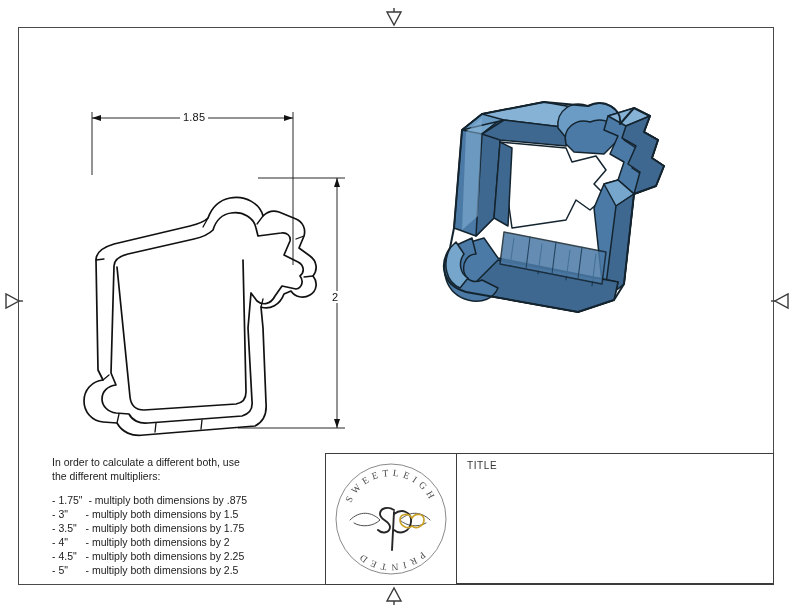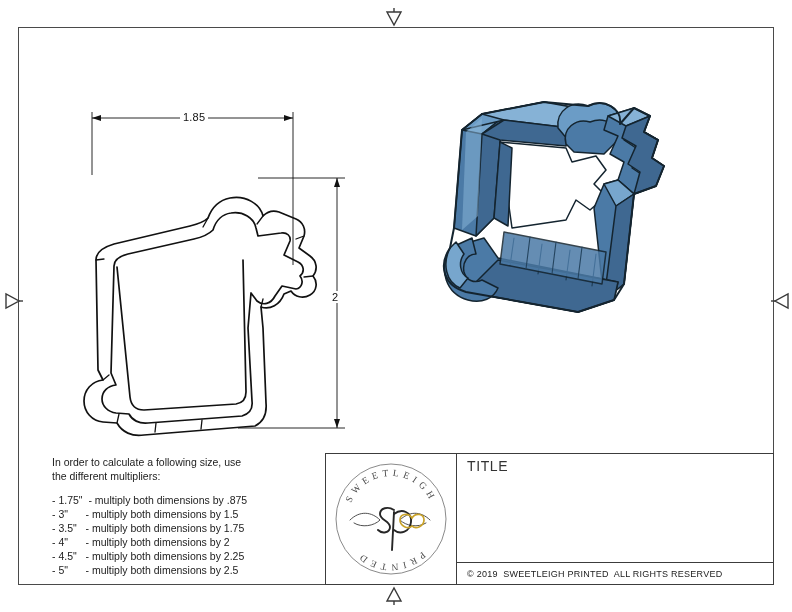--- a/index.html
+++ b/index.html
@@ -128,21 +128,21 @@
     flex-direction: column;
     box-sizing: border-box;
   }
   .tb-title-cell {
     flex: 1 1 auto;
     padding: 7px 0 0 10px;
     box-sizing: border-box;
     border-bottom: 1.3px solid #3c3c3c;
   }
   .tb-title-label {
-    font-size: 14px;
+    font-size: 10px;
     letter-spacing: 0.6px;
     color: #333;
     line-height: 10px;
   }
   .tb-title-value {
     font-size: 23px;
     line-height: 28px;
     color: #111;
     margin-top: 1px;
     letter-spacing: -0.2px;
@@ -377,21 +377,21 @@
                  L 186,196 L 176,212 L 140,224 L 28,204
                  C 6,198 0,178 12,160 Z" fill="none" stroke="#14242f" stroke-width="2"></path>
 
         <path d="M 28,44 L 44,30 L 40,128 L 24,142 Z" fill="#86b2d6" opacity="0.55" stroke="none"></path>
       </g>
     </svg>
   </div>
 
   <div class="instructions">
     <p class="intro">
-      <span>In order to calculate a following size, use</span><br>
+      <span>In order to calculate a different both, use</span><br>
       <span>the different multipliers:</span>
     </p>
     <ul class="mult-list">
       <li>- 1.75"  - multiply both dimensions by .875</li>
       <li>- 3"      - multiply both dimensions by 1.5</li>
       <li>- 3.5"   - multiply both dimensions by 1.75</li>
       <li>- 4"      - multiply both dimensions by 2</li>
       <li>- 4.5"   - multiply both dimensions by 2.25</li>
       <li>- 5"      - multiply both dimensions by 2.5</li>
     </ul>
@@ -433,20 +433,17 @@
                      C 76,70 68,66 68,60 C 68,54 76,52 80,58 Z"></path>
           </g>
         </svg>
       </div>
     </div>
 
     <div class="tb-right">
       <div class="tb-title-cell">
         <div class="tb-title-label">TITLE</div>
       </div>
-      <div class="tb-copy-cell">
-        <div class="tb-copy-text">© 2019  SWEETLEIGH PRINTED  ALL RIGHTS RESERVED</div>
-      </div>
     </div>
 
   </div>
 
 </div>
 
 </body></html>

